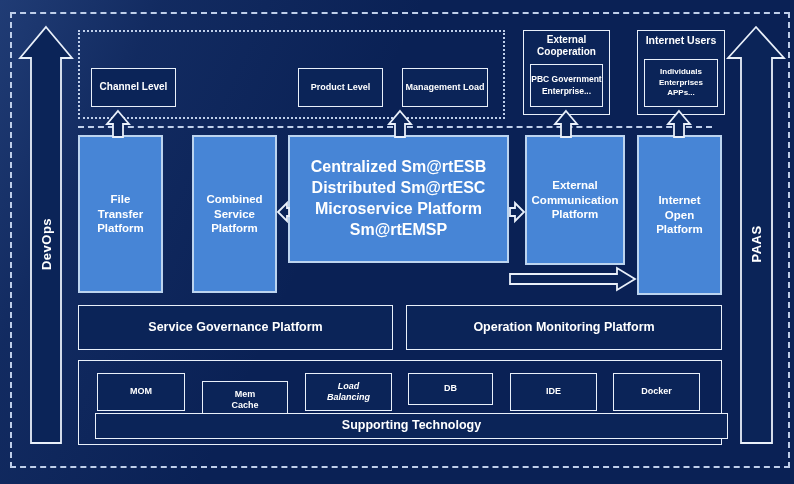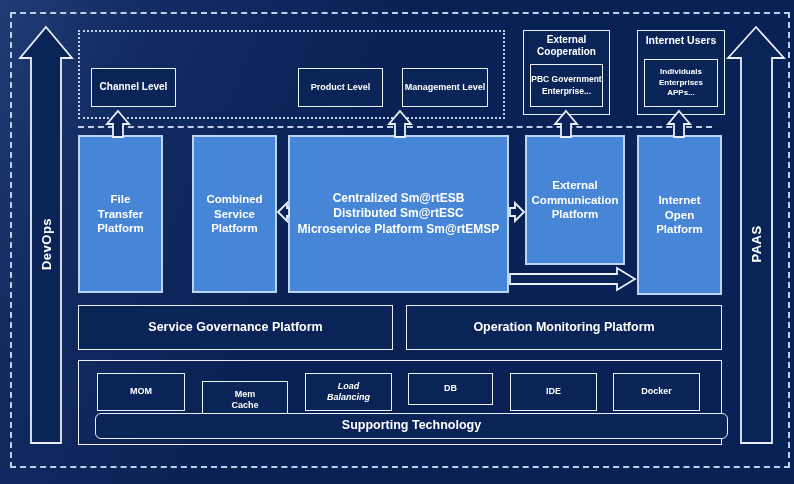--- a/index.html
+++ b/index.html
@@ -76,21 +76,21 @@
 </head>
 <body>
 
 <div class="canvas">
 
   <div class="outer-dashed"></div>
 
   <div class="dashed-container"></div>
   <div class="dark-box" style="left:91px;top:68px;width:85px;height:39px;font-size:10px;">Channel Level</div>
   <div class="dark-box" style="left:298px;top:68px;width:85px;height:39px;font-size:9px;">Product Level</div>
-  <div class="dark-box" style="left:402px;top:68px;width:86px;height:39px;font-size:9px;">Management Level</div>
+  <div class="dark-box" style="left:402px;top:68px;width:86px;height:39px;font-size:9px;">Management Load</div>
 
   <div class="titled-box" style="left:523px;top:30px;width:87px;height:85px;">
     <div class="title">External
 Cooperation</div>
     <div class="inner" style="height:43px;">PBC Government
 Enterprise...</div>
   </div>
 
   <div class="titled-box" style="left:637px;top:30px;width:88px;height:85px;">
     <div class="title" style="font-weight:bold;font-size:10.5px;">Internet Users</div>
@@ -100,21 +100,21 @@
   </div>
 
   <div class="hdash"></div>
 
   <div class="blue-box" style="left:78px;top:135px;width:85px;height:158px;">File
 Transfer
 Platform</div>
   <div class="blue-box" style="left:192px;top:135px;width:85px;height:158px;">Combined
 Service
 Platform</div>
-  <div class="blue-box" style="left:288px;top:135px;width:221px;height:158px;font-size:12px;">Centralized Sm@rtESB
+  <div class="blue-box" style="left:288px;top:135px;width:221px;height:128px;font-size:16px;">Centralized Sm@rtESB
 Distributed Sm@rtESC
 Microservice Platform Sm@rtEMSP</div>
   <div class="blue-box" style="left:525px;top:135px;width:100px;height:130px;">External
 Communication
 Platform</div>
   <div class="blue-box" style="left:637px;top:135px;width:85px;height:160px;">Internet
 Open
 Platform</div>
 
   <div class="dark-box" style="left:406px;top:305px;width:316px;height:45px;font-size:12.5px;">Operation Monitoring Platform</div>
@@ -122,21 +122,21 @@
 
   <div class="dark-box" style="left:78px;top:360px;width:644px;height:85px;background:transparent;"></div>
   <div class="dark-box" style="left:97px;top:373px;width:88px;height:38px;font-size:9px;">MOM</div>
   <div class="dark-box" style="left:202px;top:373px;width:86px;height:38px;font-size:9px;margin-top:8px;">Mem
 Cache</div>
   <div class="dark-box" style="left:305px;top:373px;width:87px;height:38px;font-size:9px;font-style:italic;">Load
 Balancing</div>
   <div class="dark-box" style="left:408px;top:373px;width:85px;height:32px;font-size:9px;">DB</div>
   <div class="dark-box" style="left:510px;top:373px;width:87px;height:38px;font-size:9px;">IDE</div>
   <div class="dark-box" style="left:613px;top:373px;width:87px;height:38px;font-size:9px;">Docker</div>
-  <div class="dark-box" style="left:95px;top:413px;width:633px;height:26px;font-size:12.5px;border-radius:6px;">Supporting Technology</div>
+  <div class="dark-box" style="left:95px;top:413px;width:633px;height:26px;font-size:12.5px;">Supporting Technology</div>
 
   <svg class="arrows" width="794" height="484" viewBox="0 0 794 484">
     <polygon points="46,27 72,58 61,58 61,443 31,443 31,58 20,58"></polygon>
     <polygon points="756,27 784,58 772,58 772,443 741,443 741,58 728,58"></polygon>
     <polygon points="118,111 129,124 123,124 123,137 113,137 113,124 107,124"></polygon>
     <polygon points="400,111 411,124 405,124 405,137 395,137 395,124 389,124"></polygon>
     <polygon points="566,111 577,124 571,124 571,137 561,137 561,124 555,124"></polygon>
     <polygon points="679,111 690,124 684,124 684,137 674,137 674,124 668,124"></polygon>
     <polygon points="278,212 287,203 287,208 289,208 289,216 287,216 287,221"></polygon>
     <polygon points="524,212 515,203 515,208 510,208 510,216 515,216 515,221"></polygon>

